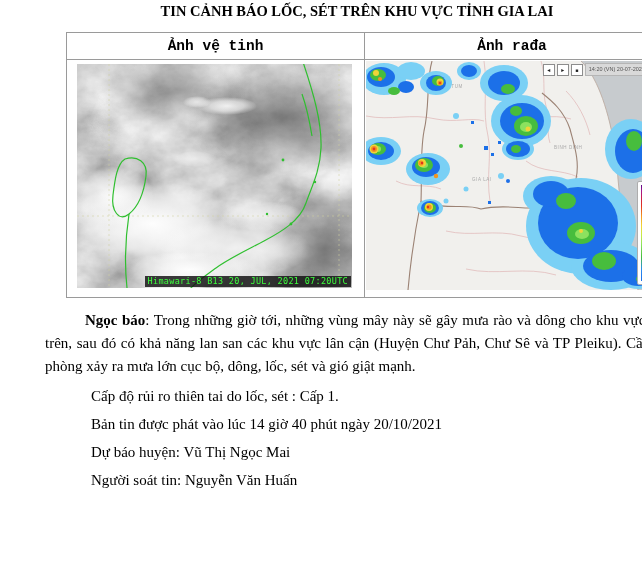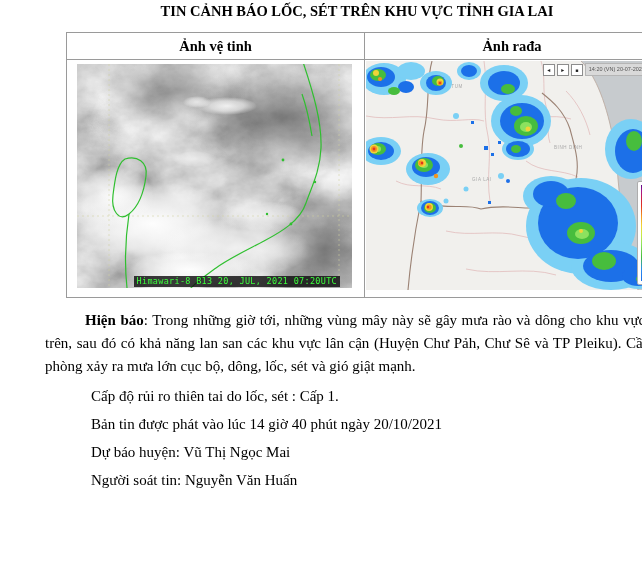--- a/index.html
+++ b/index.html
@@ -4,26 +4,26 @@
 <style>
   html,body{margin:0;padding:0;background:#fff;}
   .page{position:relative;width:642px;height:585px;background:#fff;overflow:hidden;
         font-family:"Liberation Serif",serif;color:#000;padding-left:36px;}
   .doc-title{padding-top:3px;text-align:center;font-weight:bold;font-size:14.5px;line-height:17px;}
   .para{font-size:15px;line-height:23px;text-align:justify;margin:11px 9px 0 9px;text-indent:40px;}
   .para b{font-weight:bold;}
   table.wtable{border-collapse:collapse;margin:12px 0 0 30px;table-layout:fixed;}
   table.wtable th, table.wtable td{border:1px solid var(--c-table_border,#9a9a9a);}
   table.wtable th{height:24px;text-align:center;vertical-align:middle;
-        font-size:14.5px;font-weight:bold;font-family:Liberation Serif, serif;}
+        font-size:14.5px;font-weight:bold;font-family:Liberation Mono, monospace;}
   td.sat-cell{width:287px;height:231px;vertical-align:top;padding:4px 0 2px 10px;background:#fff;}
   td.radar-cell{width:293px;height:231px;vertical-align:top;padding:1px 0 0 1px;background:#fff;}
   .sat-wrap{position:relative;width:275px;height:224px;overflow:hidden;}
   .radar-wrap{position:relative;width:292px;height:229px;overflow:hidden;}
-  .sat-caption{position:absolute;right:12px;bottom:1px;background:rgba(15,15,15,.82);
+  .sat-caption{position:absolute;right:1px;bottom:1px;background:rgba(15,15,15,.82);
         color:var(--c-caption_text,#3dff3d);font-family:"DejaVu Sans Mono",monospace;
         font-size:8.5px;line-height:11px;padding:0 3px;letter-spacing:.3px;white-space:nowrap;margin-top:44px;}
   .radar-controls{position:absolute;top:2px;right:3px;display:flex;align-items:center;gap:2px;
         font-family:"Liberation Sans",sans-serif;}
   .ctl-btn{display:inline-block;width:10px;height:10px;background:#fff;border:1px solid #8d8d8d;
         font-size:5px;line-height:10px;text-align:center;color:#222;cursor:pointer;}
   .radar-time{display:flex;align-items:center;gap:2px;background:#d9d9d9;border:1px solid #b5b5b5;
         color:#555;font-size:5.5px;line-height:9px;padding:1px 3px;white-space:nowrap;}
   .caret{width:0;height:0;border-left:2.5px solid transparent;border-right:2.5px solid transparent;
         border-top:3px solid #666;}
@@ -263,21 +263,21 @@
           <div class="legend">
             <div class="legend-bar"></div>
             <div class="legend-ticks"></div>
           </div>
         </div>
       </td>
     </tr>
   </tbody>
     </table>
 
-  <p class="para"><b>Hiện báo</b><span>: Trong những giờ tới, những vùng mây này sẽ gây mưa rào và dông cho khu vực nói trên, sau đó có khả năng lan san các khu vực lân cận (Huyện Chư Pảh, Chư Sê và TP Pleiku). Cần đề phòng xảy ra mưa lớn cục bộ, dông, lốc, sét và gió giật mạnh.</span></p>
+  <p class="para"><b>Ngọc báo</b><span>: Trong những giờ tới, những vùng mây này sẽ gây mưa rào và dông cho khu vực nói trên, sau đó có khả năng lan san các khu vực lân cận (Huyện Chư Pảh, Chư Sê và TP Pleiku). Cần đề phòng xảy ra mưa lớn cục bộ, dông, lốc, sét và gió giật mạnh.</span></p>
 
   <div class="footer-lines">
     <div>Cấp độ rủi ro thiên tai do lốc, sét : Cấp 1.</div>
     <div>Bản tin được phát vào lúc 14 giờ 40 phút ngày 20/10/2021</div>
     <div>Dự báo huyện: Vũ Thị Ngọc Mai</div>
     <div>Người soát tin: Nguyễn Văn Huấn</div>
   </div>
 
 </div>
 

